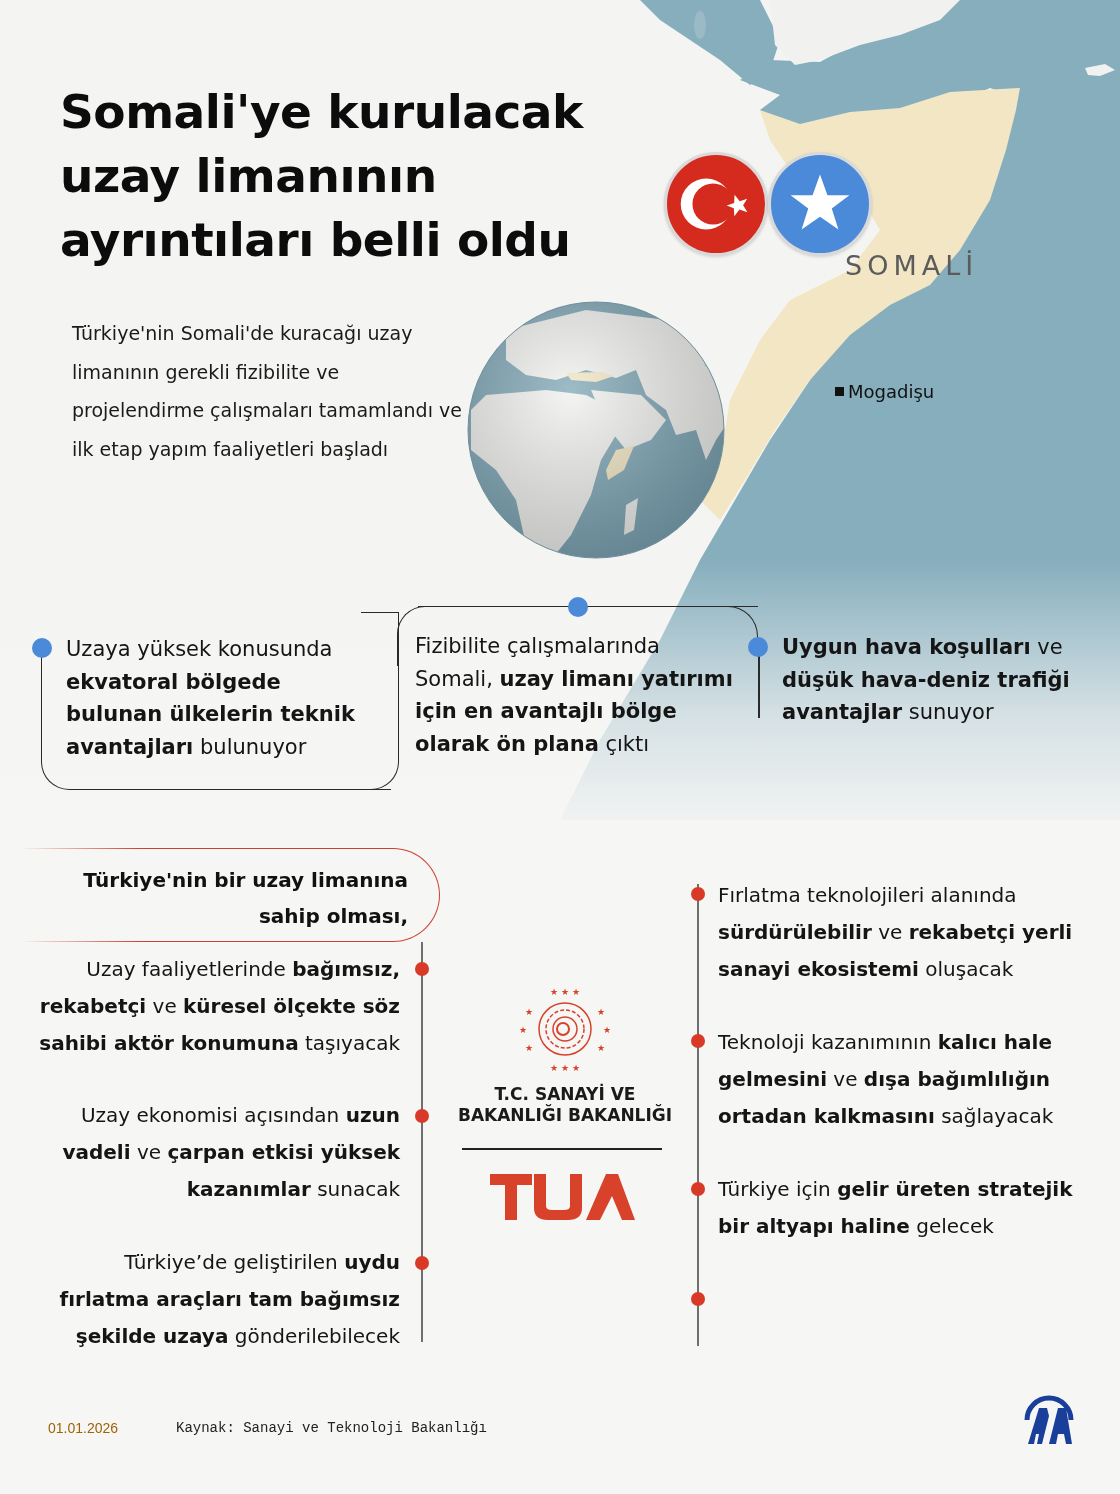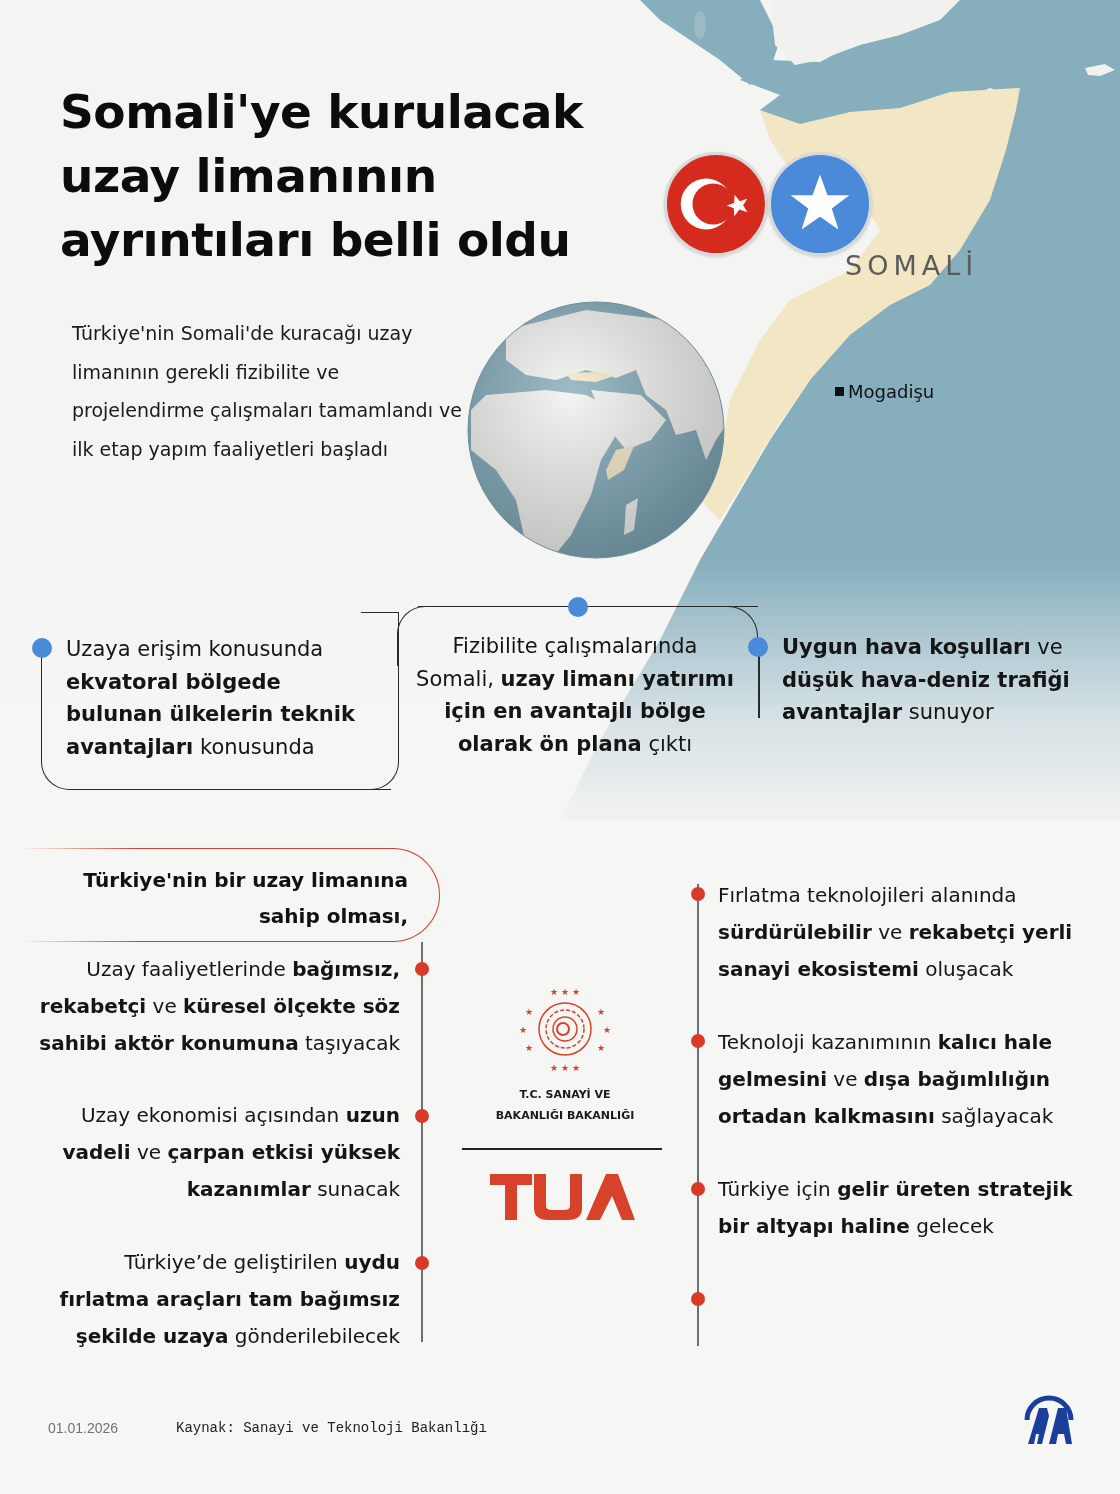--- a/index.html
+++ b/index.html
@@ -110,26 +110,26 @@
 
     .tl-text { position: absolute; font-size: 20px; line-height: 37px; color: #151515; }
     .tl-text b { font-weight: bold; }
     .tl-left-text { left: 30px; width: 370px; text-align: right; }
     .tl-right-text { left: 718px; width: 380px; text-align: left; }
 
     
     .ministry-emblem { position: absolute; left: 515px; top: 985px; width: 100px; height: 88px; }
     .ministry-name {
       position: absolute; left: 455px; top: 1084px; width: 220px; text-align: center;
-      font-size: 11px; font-weight: bold; line-height: 21px; color: #1a1a1a;
+      font-size: 17px; font-weight: bold; line-height: 21px; color: #1a1a1a;
     }
     .logo-divider { position: absolute; left: 462px; top: 1148px; width: 200px; height: 2px; background: #222; }
     .tua-logo { position: absolute; left: 490px; top: 1170px; width: 145px; height: 52px; }
 
-    .footer-date { position: absolute; left: 48px; top: 1420px; font-size: 14px; color: #737373; font-family: "Liberation Sans", sans-serif; }
+    .footer-date { position: absolute; left: 48px; top: 1420px; font-size: 14px; color: #a16207; font-family: "Liberation Sans", sans-serif; }
     .footer-source { position: absolute; left: 176px; top: 1420px; font-size: 14px; color: #222; font-family: Liberation Mono, monospace; }
     .aa-logo { position: absolute; left: 1022px; top: 1390px; width: 54px; height: 56px; }
   </style>
 </head>
 <body>
 
 <div class="page">
 
   <svg class="map-bg" viewBox="0 0 1120 820" preserveAspectRatio="none">
     <rect x="0" y="0" width="1120" height="820" fill="#f4f4f3"></rect>
@@ -209,23 +209,23 @@
   <div class="box1-curve"></div>
   <div class="box2-top"></div>
   <div class="box2-right-curve"></div>
   <div class="box3-line"></div>
 
   <div class="dot-blue" style="left:32px; top:638px;"></div>
   <div class="dot-blue" style="left:568px; top:597px;"></div>
   <div class="dot-blue" style="left:748px; top:637px;"></div>
 
   <div class="feature-text" style="left:66px; top:633px; width:300px;">
-    <span>Uzaya erişim konusunda </span><b>ekvatoral bölgede bulunan ülkelerin teknik avantajları</b><span> konusunda</span>
-  </div>
-  <div class="feature-text" style="left:415px; top:630px; width:320px; text-align:center;">
+    <span>Uzaya yüksek konusunda </span><b>ekvatoral bölgede bulunan ülkelerin teknik avantajları</b><span> bulunuyor</span>
+  </div>
+  <div class="feature-text" style="left:415px; top:630px; width:320px; text-align:left;">
     <span>Fizibilite çalışmalarında Somali, </span><b>uzay limanı yatırımı için en avantajlı bölge olarak ön plana</b><span> çıktı</span>
   </div>
   <div class="feature-text" style="left:782px; top:631px; width:310px;">
     <b>Uygun hava koşulları</b><span> ve </span><b>düşük hava-deniz trafiği avantajlar</b><span> sunuyor</span>
   </div>
 
   <div class="headline-box"></div>
   <div class="headline-text">Türkiye'nin bir uzay limanına sahip olması,</div>
 
   <div class="tl-line tl-left"></div>

